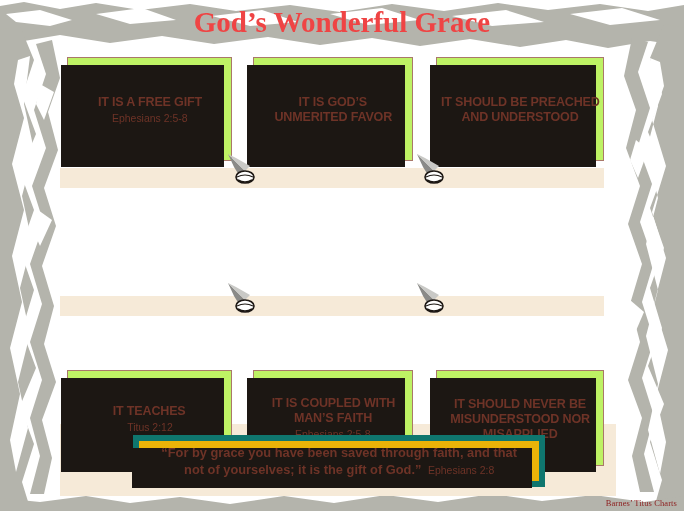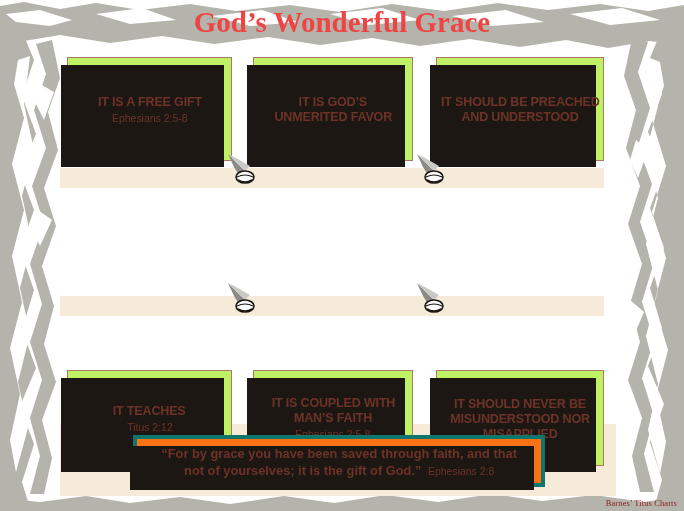--- a/index.html
+++ b/index.html
@@ -91,26 +91,26 @@
   .r2{top:185px;height:104px;}
   .r3{top:322px;height:96px;margin-top:48px;}
   .c1{left:67px;width:165px;}
   .c2{left:253px;width:160px;}
   .c3{left:436px;width:168px;}
 
   
   .quote{
     position:absolute;
     left:133px;top:435px;width:412px;height:52px;
-    background:#f97316;
-    border:4px solid #0f766e;
+    background:#eab308;
+    border:6px solid #0f766e;
     box-sizing:border-box;
     z-index:5;
     display:flex;
-    align-items:flex-end;
+    align-items:center;
     justify-content:center;
     text-align:center;
     padding:3px 10px;
   }
   .quote::before{
     content:"";
     position:absolute;
     left:-7px;top:7px;
     width:100%;height:100%;
     background:#1c1713;

